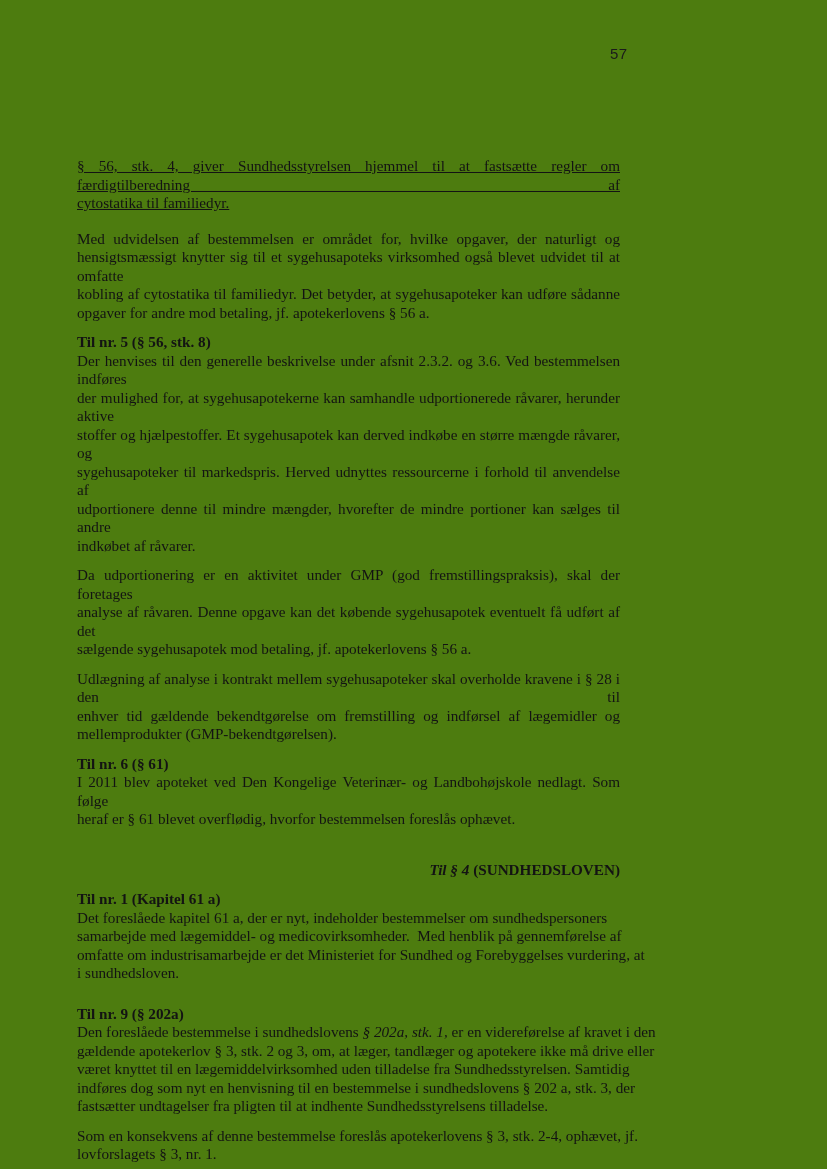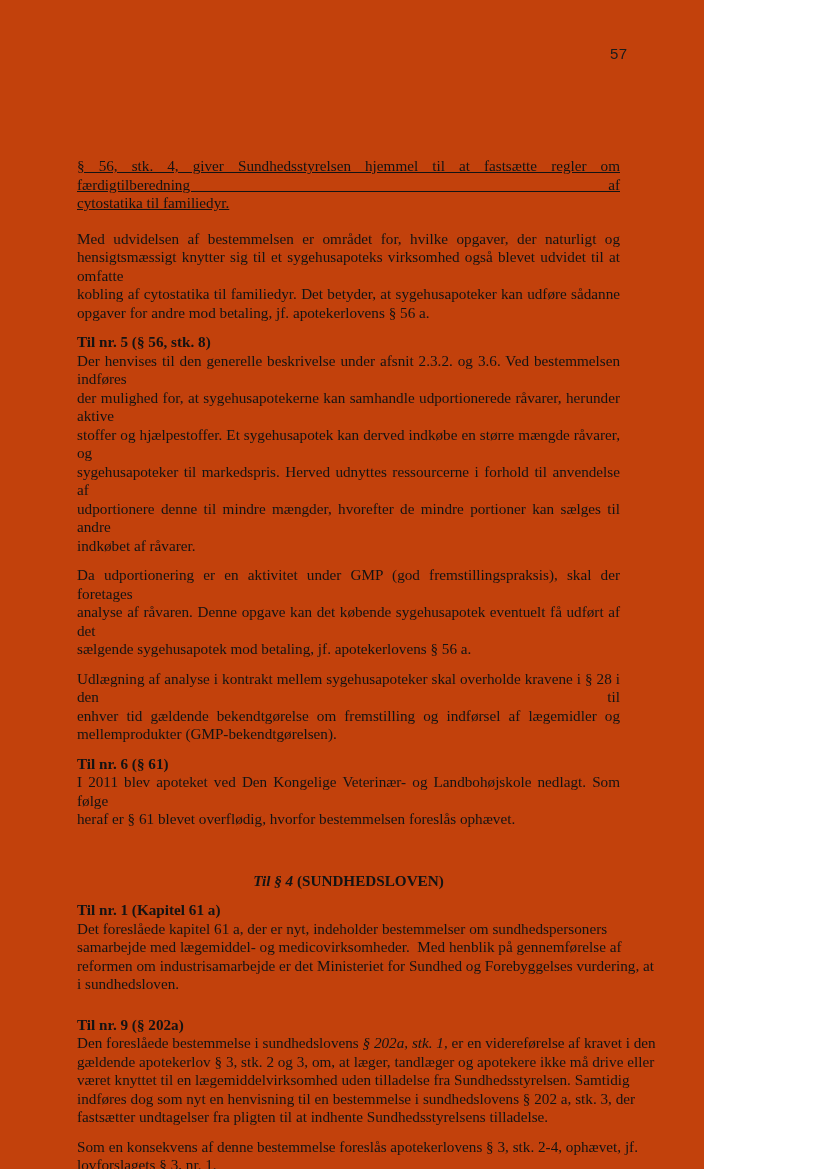--- a/index.html
+++ b/index.html
@@ -1,20 +1,20 @@
 <!DOCTYPE html>
 <html><head>
 <meta charset="utf-8">
 <style>
   html, body { margin: 0; padding: 0; background: #ffffff; }
   .page {
     position: relative;
-    width: 704px;
+    width: 827px;
     height: 1169px;
-    background: #c2410c;
+    background: #4d7c0f;
     overflow: hidden;
     font-family: "Liberation Serif", serif;
     color: #131313;
   }
   .page-number {
     position: absolute;
     top: 45px;
     left: 610px;
     font-family: "Liberation Sans", sans-serif;
     font-size: 15px;
@@ -27,21 +27,21 @@
     left: 77px;
     width: 543px;
     font-size: 15.2px;
     line-height: 18.5px;
   }
   .block { margin-top: 11px; }
   .block:first-child { margin-top: 0; text-decoration: underline; }
   .block.attach { margin-top: 0; }
   .block.space-md { margin-top: 17px; }
   .block.space-lg { margin-top: 22px; }
-  .block.space-xl { margin-top: 43px; }
+  .block.space-xl { margin-top: 32px; text-align: right; }
   .heading { font-weight: bold; }
   .centered { text-align: center; }
   .line { min-height: 18.5px; }
   .line.nw { white-space: nowrap; }
   .line.fill { text-align: justify; text-align-last: justify; }
   .it { font-style: italic; }
   .bd { font-weight: bold; }
 </style>
 </head>
 <body>
@@ -89,21 +89,21 @@
       </div>
       <div class="block heading centered space-xl">
         <div class="line"><span class="it bd">Til § 4</span><span class="bd"> (SUNDHEDSLOVEN)</span></div>
       </div>
       <div class="block heading">
         <div class="line nw"><span class="bd">Til nr. 1 (Kapitel 61 a)</span></div>
       </div>
       <div class="block attach">
         <div class="line nw"><span>Det foreslåede kapitel 61 a, der er nyt, indeholder bestemmelser om sundhedspersoners</span></div>
         <div class="line nw"><span>samarbejde med lægemiddel- og medicovirksomheder.&nbsp; Med henblik på gennemførelse af</span></div>
-        <div class="line nw"><span>reformen om industrisamarbejde er det Ministeriet for Sundhed og Forebyggelses vurdering, at</span></div>
+        <div class="line nw"><span>omfatte om industrisamarbejde er det Ministeriet for Sundhed og Forebyggelses vurdering, at</span></div>
         <div class="line nw"><span>i sundhedsloven.</span></div>
       </div>
       <div class="block heading space-lg">
         <div class="line nw"><span class="bd">Til nr. 9 (§ 202a)</span></div>
       </div>
       <div class="block attach">
         <div class="line nw"><span>Den foreslåede bestemmelse i sundhedslovens </span><span class="it">§ 202a, stk. 1,</span><span> er en videreførelse af kravet i den</span></div>
         <div class="line nw"><span>gældende apotekerlov § 3, stk. 2 og 3, om, at læger, tandlæger og apotekere ikke må drive eller</span></div>
         <div class="line nw"><span>været knyttet til en lægemiddelvirksomhed uden tilladelse fra Sundhedsstyrelsen. Samtidig</span></div>
         <div class="line nw"><span>indføres dog som nyt en henvisning til en bestemmelse i sundhedslovens § 202 a, stk. 3, der</span></div>

